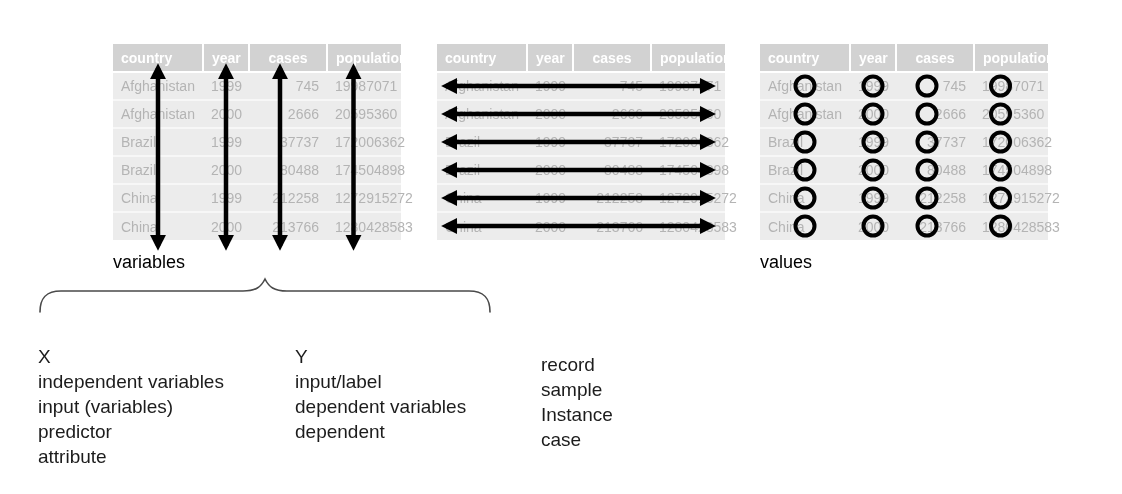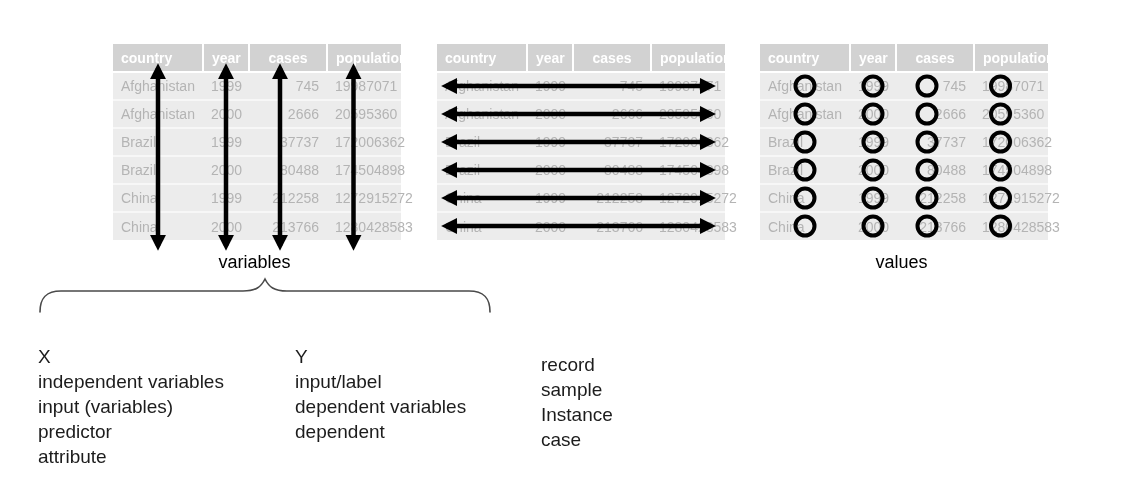--- a/index.html
+++ b/index.html
@@ -25,21 +25,21 @@
   table.data tbody tr:first-child td { border-top:2px solid #fff; }
   table.data th:nth-child(1), table.data td:nth-child(1) { width:90px; text-align:left; }
   table.data th:nth-child(2), table.data td:nth-child(2) { width:46px; }
   table.data th:nth-child(3), table.data td:nth-child(3) { width:78px; }
   table.data th:nth-child(4), table.data td:nth-child(4) { width:74px; }
   table.data td:nth-child(2), table.data td:nth-child(3), table.data td:nth-child(4) { text-align:right; }
 
   svg.overlay { position:absolute; left:0; top:0; width:283px; height:212px; pointer-events:none; }
 
   .caption {
-    position:absolute; top:208px; left:0; right:0; text-align:center;
+    position:absolute; top:208px; left:0; right:0; 
     font-size:18px; color:var(--caption-text,#000);
   }
 
   .brace-svg { position:absolute; left:35px; top:272px; }
 
   .terms { position:absolute; font-size:19px; line-height:25px; color:var(--terms-text,#1c1c1c); }
   #terms-x { left:38px; top:344px; }
   #terms-y { left:295px; top:344px; }
   #terms-instance { left:541px; top:352px; }
 </style>

